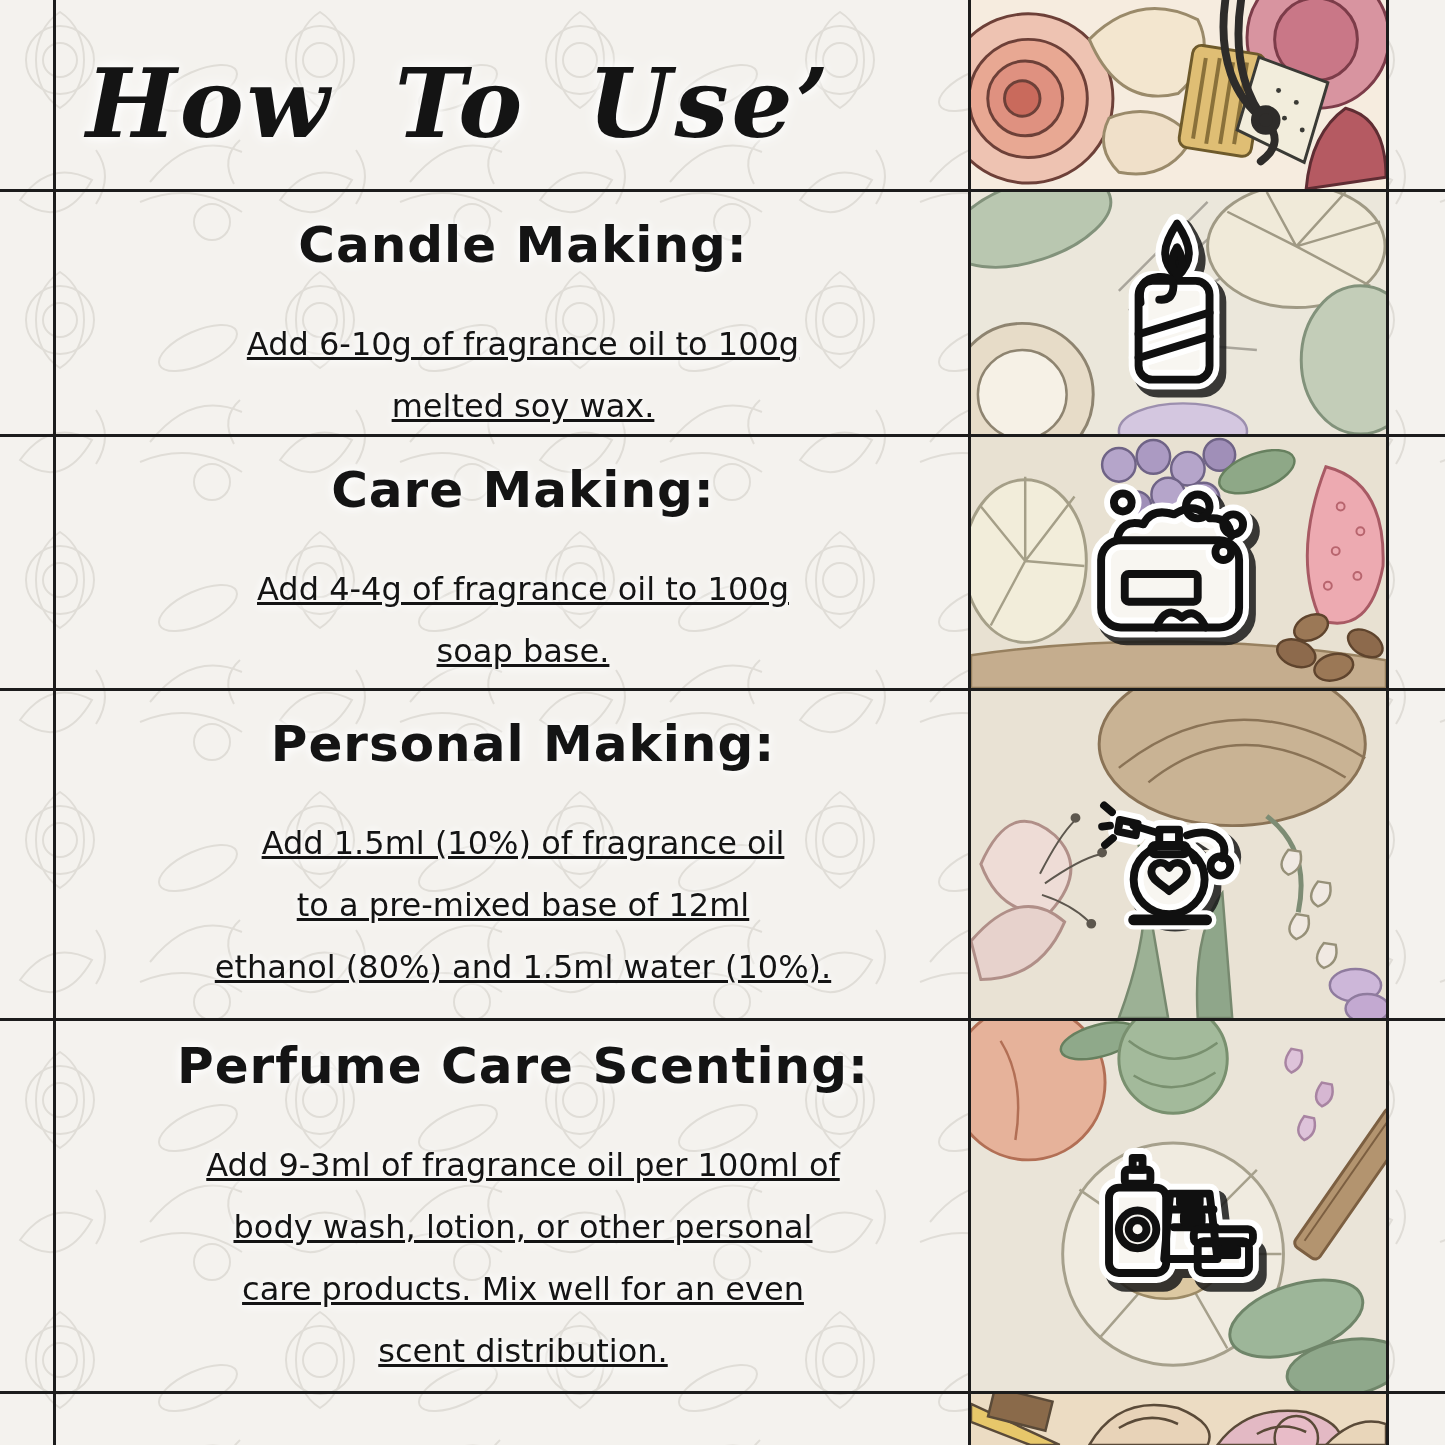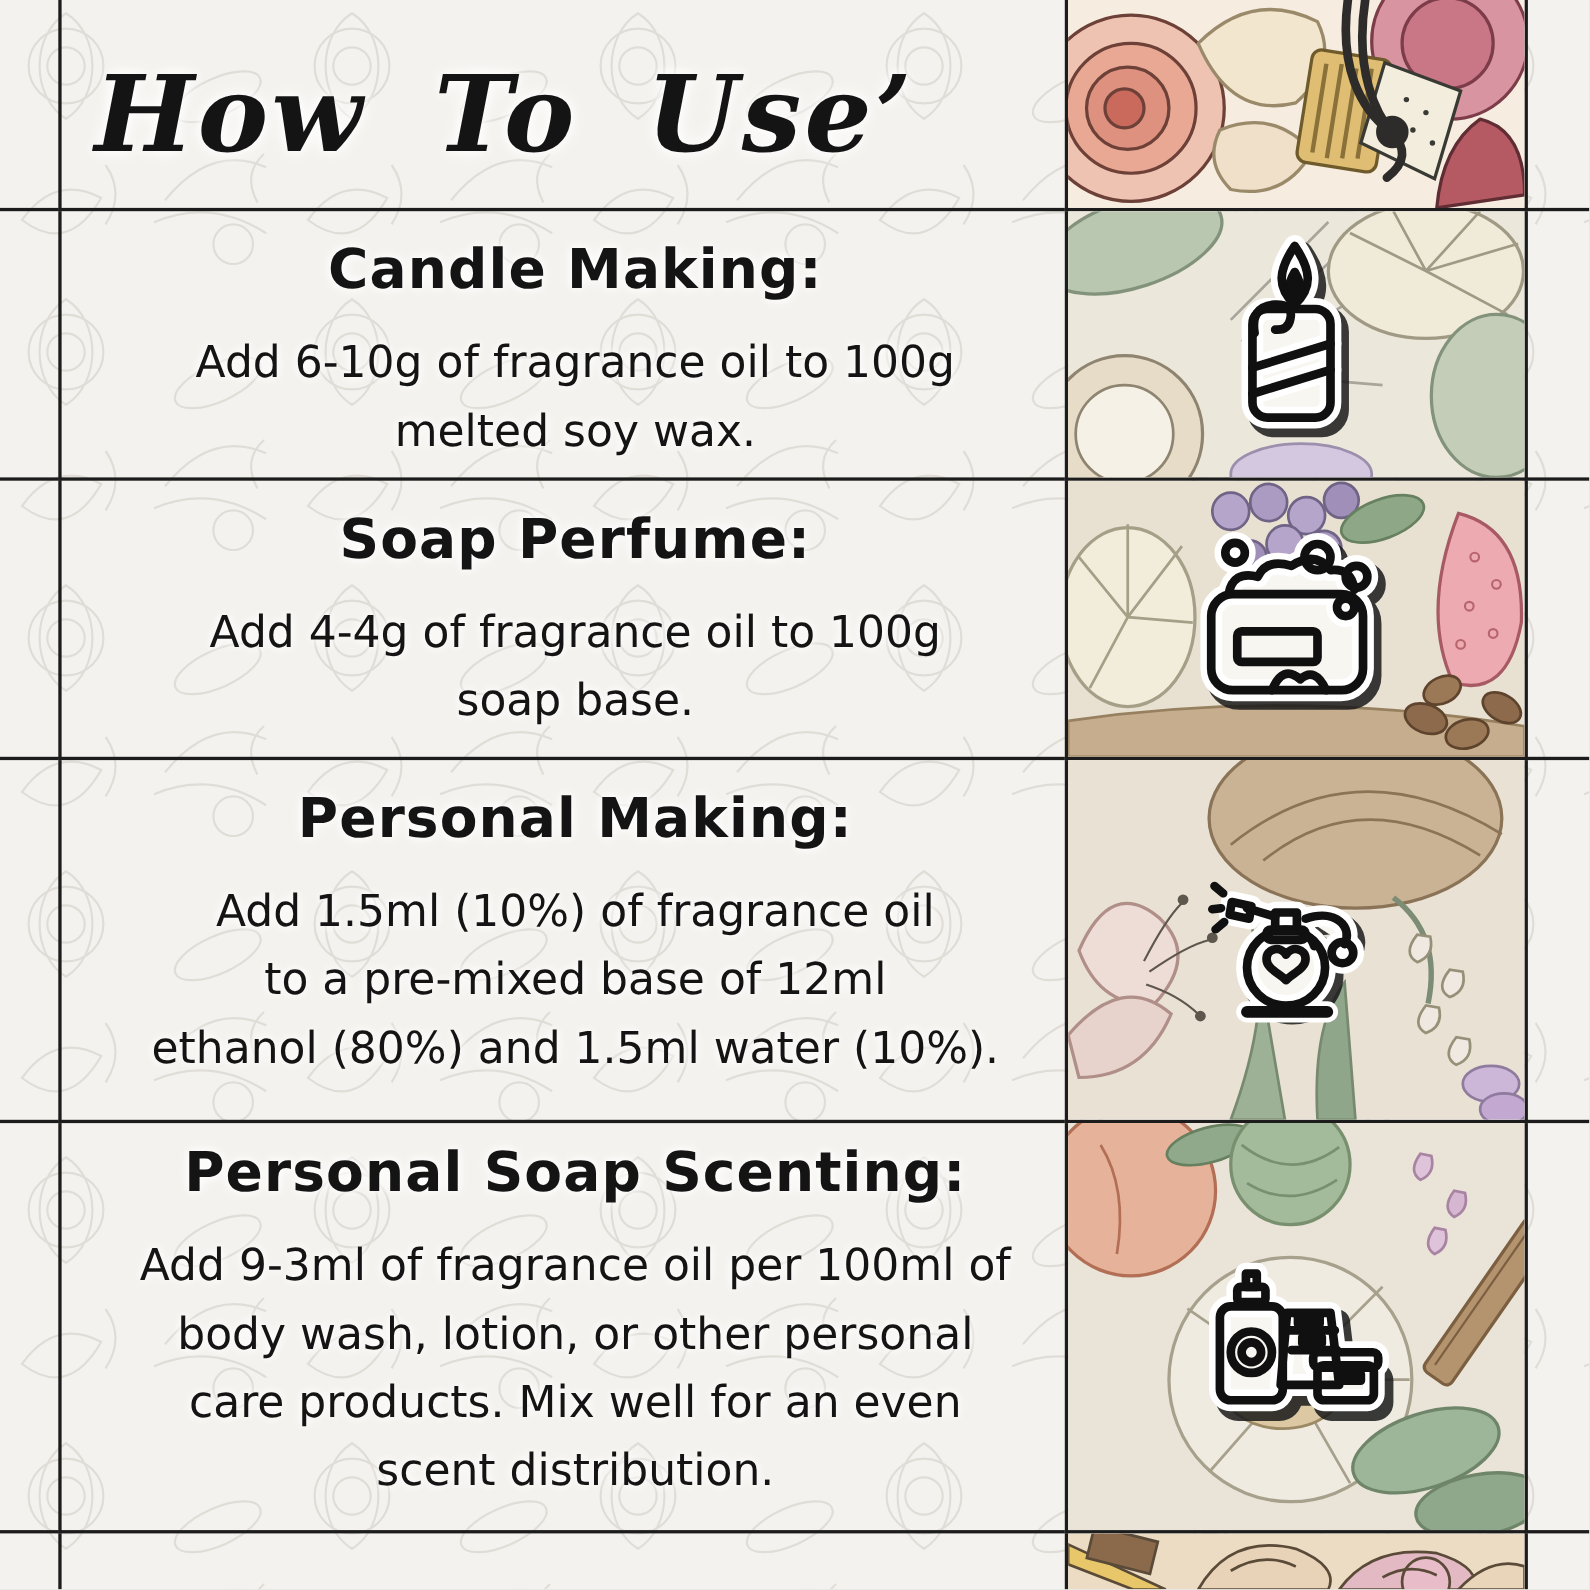--- a/index.html
+++ b/index.html
@@ -25,23 +25,24 @@
     font-size:96px;letter-spacing:3px;word-spacing:26px;line-height:1;
     text-shadow:0 0 10px #ffffff,0 0 18px #ffffff;
   }
   .section{padding:26px 12px 0 34px;text-align:center;}
   .section.tight{padding-top:18px;}
   .heading{
     font-size:50px;font-weight:bold;letter-spacing:1px;line-height:1.1;
     text-shadow:0 0 8px #ffffff,0 0 14px #ffffff;
   }
   .bodytext{
-    font-size:40px;line-height:62px;margin-top:26px;white-space:pre-line;
+    font-size:32px;line-height:62px;margin-top:40px;white-space:pre-line;
     letter-spacing:0px;
     text-shadow:0 0 8px #ffffff,0 0 12px #ffffff;
+    text-decoration:underline;
   }
   .icon-outline{stroke:#ffffff;stroke-width:20;fill:#f8f6f1;stroke-linejoin:round;stroke-linecap:round;}
   .icon-shadow{stroke:#1a1a1a;stroke-width:22;fill:none;stroke-linejoin:round;stroke-linecap:round;opacity:.85;}
   .icon-ink{stroke:#101010;stroke-width:8;fill:none;stroke-linejoin:round;stroke-linecap:round;}
   .sketch{stroke-width:2.5;fill:none;}
 </style>
 </head>
 <body>
 
 <div class="page">
@@ -153,21 +154,21 @@
             <path d="M20 86 q-4 -24 18 -26 q18 -1 15 13 q-2 11 -14 10"></path>
             <path d="M18 118 L90 96 M18 142 L90 120"></path>
           </g>
         </g>
       </svg>
     </div>
     <div class="cell hline"></div>
 
     <div class="cell hline"></div>
     <div class="cell hline main section">
-      <div class="heading">Soap Perfume:</div>
+      <div class="heading">Care Making:</div>
       <div class="bodytext">Add 4-4g of fragrance oil to 100g
 soap base.</div>
     </div>
     <div class="cell hline art">
       <svg viewBox="0 0 421 253" preserveAspectRatio="none">
         <rect width="421" height="253" fill="#e8e1d2"></rect>
         <path d="M0 220 Q210 190 421 225 L421 253 L0 253 Z" fill="#c5ad8e" stroke="#97805f" stroke-width="2.5"></path>
         <ellipse cx="55" cy="125" rx="62" ry="82" fill="#f2edda" stroke="#a59f88" stroke-width="3"></ellipse>
         <g class="sketch" stroke="#a59f88">
             <path d="M55 125 L10 70 M55 125 L55 40 M55 125 L105 60 M55 125 L115 130 M55 125 L20 190"></path>
@@ -292,21 +293,21 @@
             <circle cx="118" cy="72" r="10"></circle>
             <path d="M30 128 L104 128" stroke-width="11"></path>
           </g>
         </g>
       </svg>
     </div>
     <div class="cell hline"></div>
 
     <div class="cell hline"></div>
     <div class="cell hline main section tight">
-      <div class="heading">Personal Soap Scenting:</div>
+      <div class="heading">Perfume Care Scenting:</div>
       <div class="bodytext">Add 9-3ml of fragrance oil per 100ml of
 body wash, lotion, or other personal
 care products. Mix well for an even
 scent distribution.</div>
     </div>
     <div class="cell hline art">
       <svg viewBox="0 0 421 373" preserveAspectRatio="none">
         <rect width="421" height="373" fill="#eae4d8"></rect>
         <circle cx="58" cy="62" r="78" fill="#e6b29a" stroke="#b26f55" stroke-width="3"></circle>
         <path d="M30 20 Q55 60 45 120" fill="none" stroke="#b26f55" stroke-width="2.5"></path>

